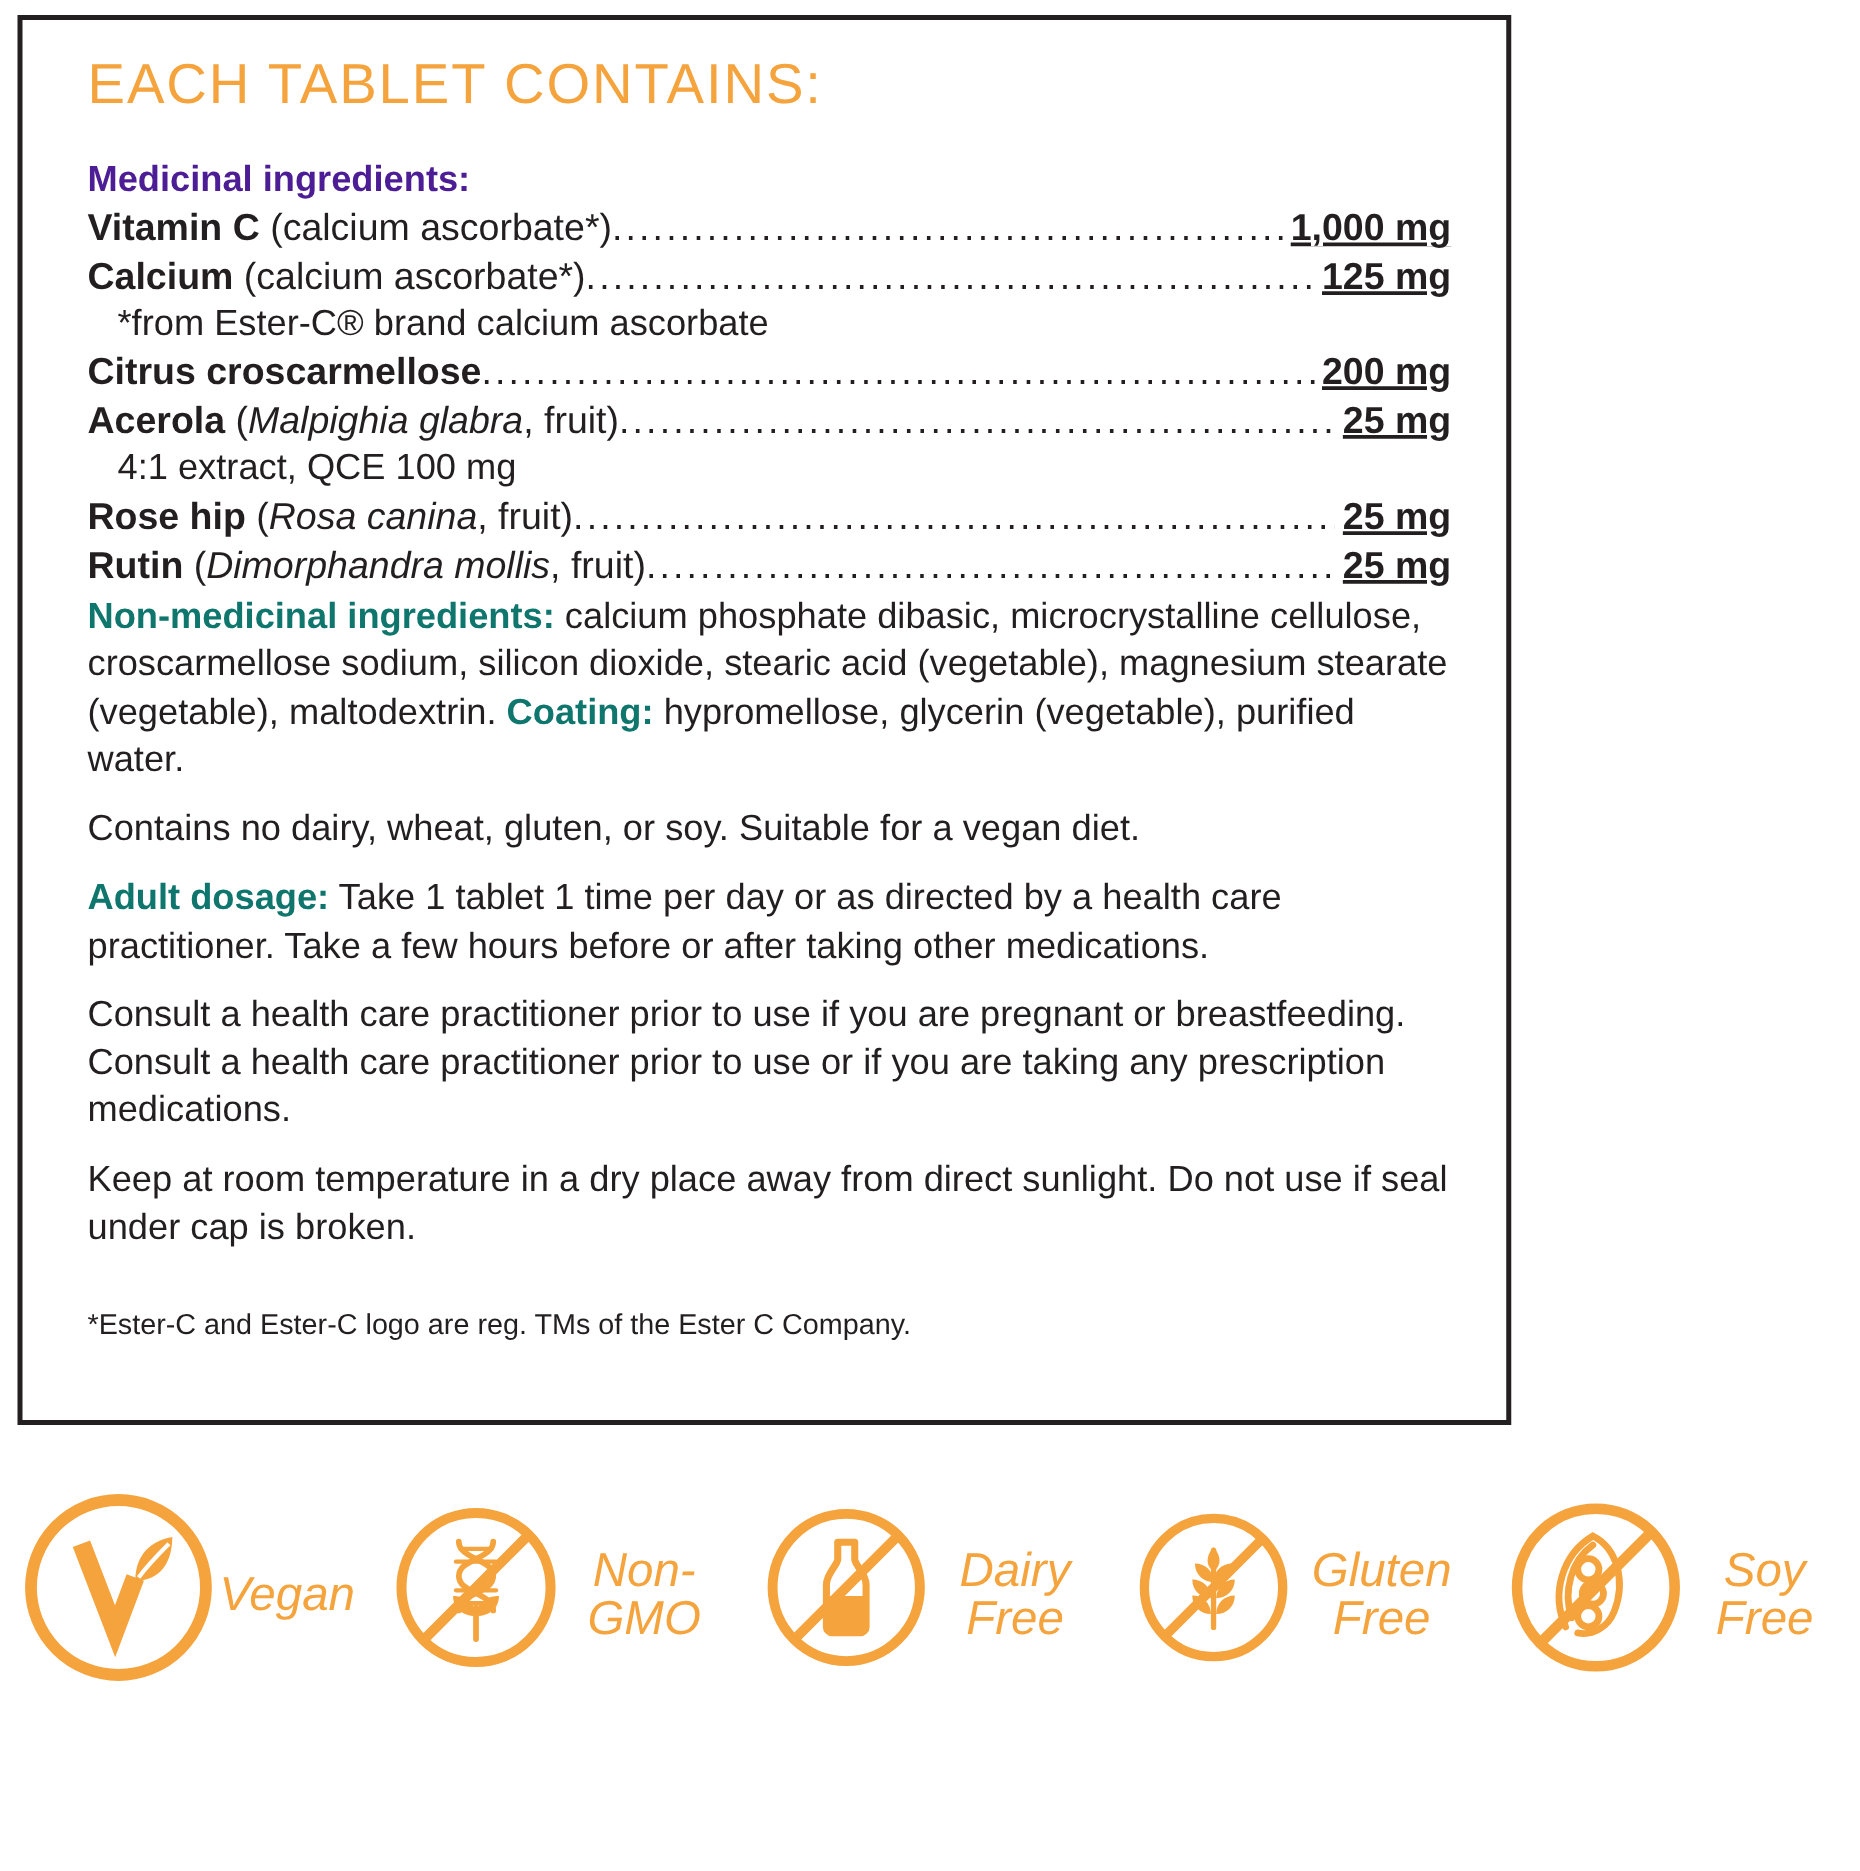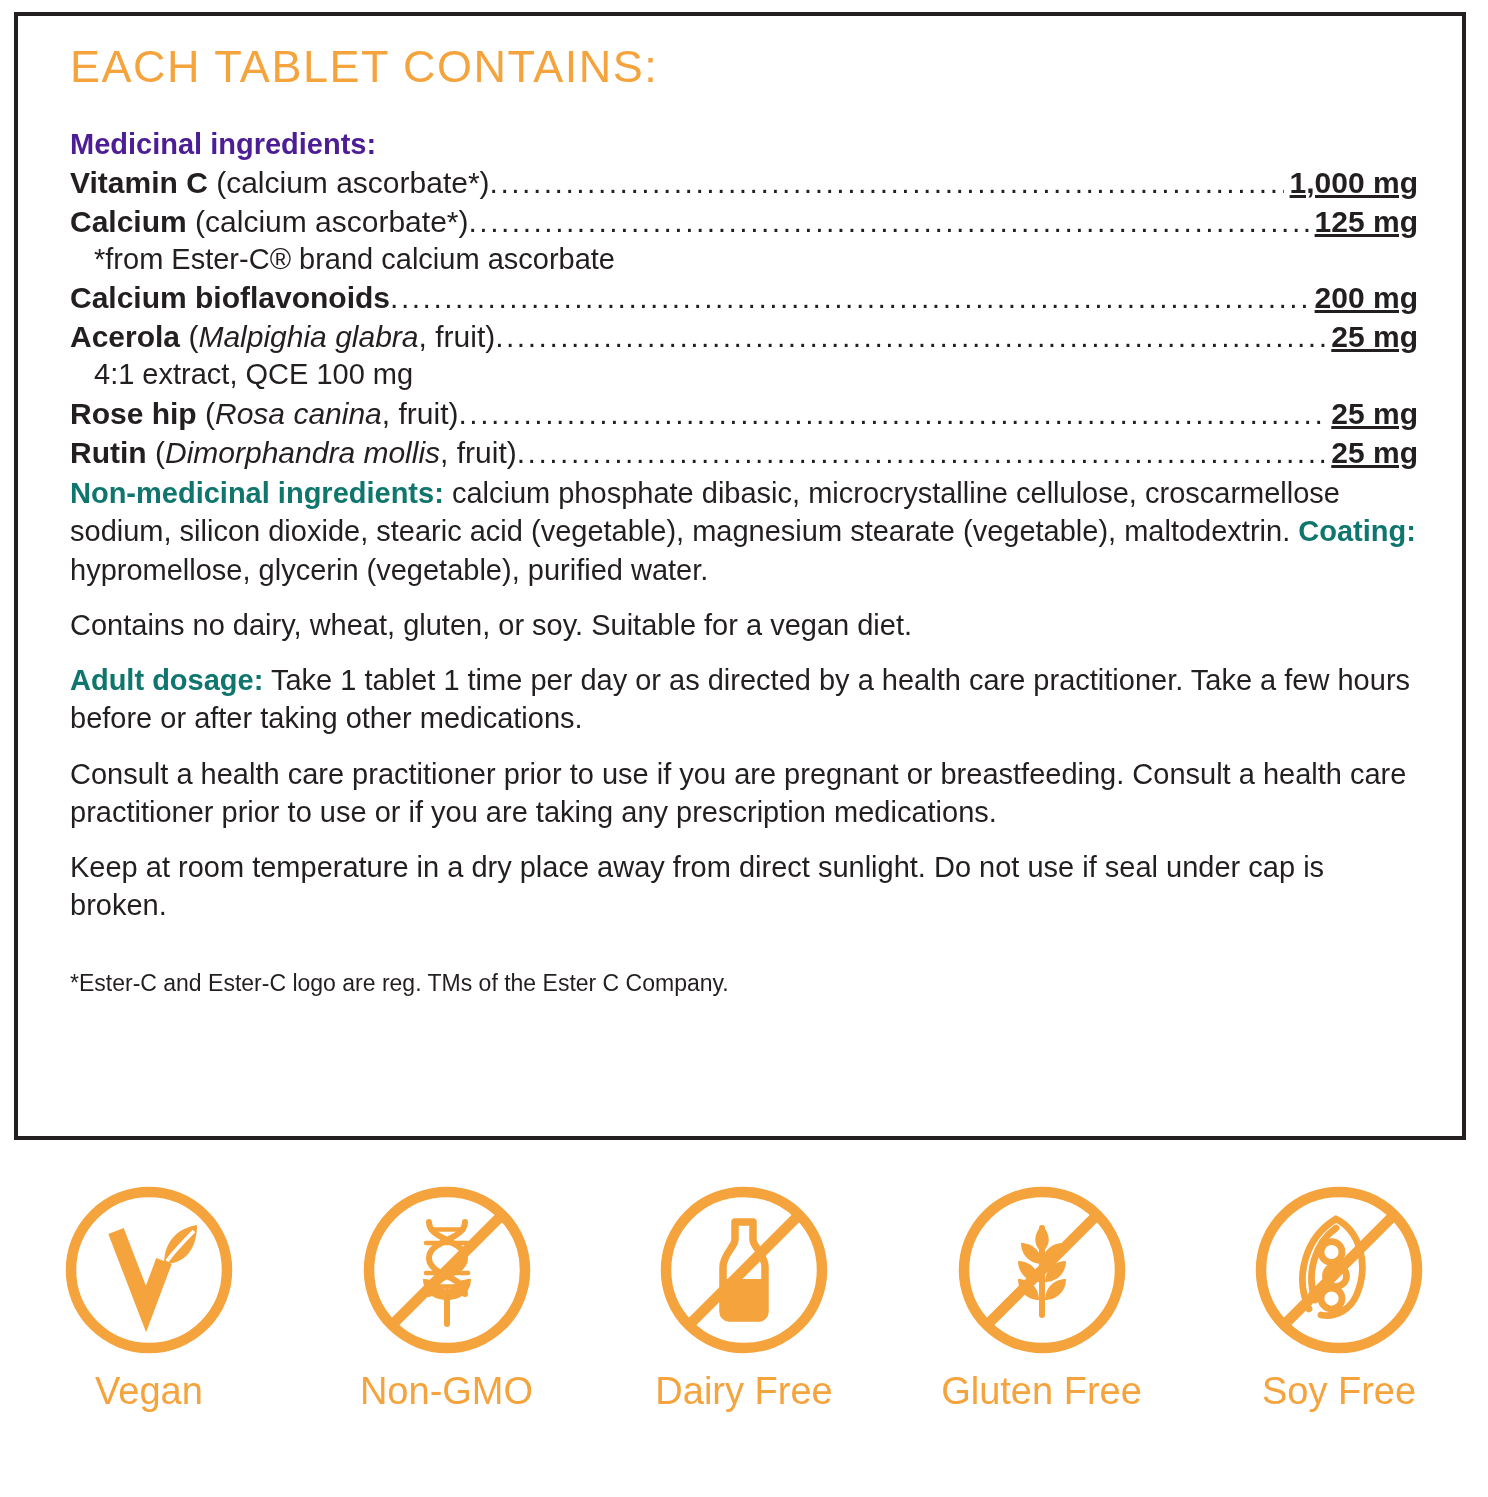--- a/index.html
+++ b/index.html
@@ -12,21 +12,21 @@
     height: 1497px;
     font-family: "Liberation Sans", sans-serif;
     color: #231f20;
     position: relative;
     overflow: hidden;
   }
   .panel {
     position: absolute;
     left: 14px;
     top: 12px;
-    width: 1452px;
+    width: 1195px;
     height: 1128px;
     border: 4px solid #231f20;
     box-sizing: border-box;
   }
   .panel-inner {
     padding: 26px 44px 0 52px;
   }
   .title {
     color: #f5a33c;
     font-size: 45px;
@@ -99,22 +99,23 @@
     top: 1180px;
     width: 1488px;
     display: flex;
     justify-content: space-between;
     padding: 0 14px;
     box-sizing: border-box;
   }
   .badge {
     width: 270px;
     display: flex;
-    flex-direction: column;
+    flex-direction: row;
     align-items: center;
+    font-style: italic;
   }
   .badge svg {
     display: block;
   }
   .badge-label {
     margin-top: 12px;
     font-size: 38px;
     color: #f5a33c;
     text-align: center;
     line-height: 1;
@@ -137,21 +138,21 @@
     </div>
 
     <div class="ing-row">
       <span class="ing-name"><span class="bold">Calcium</span><span> (calcium ascorbate*)</span></span>
       <span class="dots">........................................................................................................................</span>
       <span class="ing-amt">125 mg</span>
     </div>
     <div class="sub">*from Ester-C® brand calcium ascorbate</div>
 
     <div class="ing-row">
-      <span class="ing-name"><span class="bold">Calcium bioflavonoids</span></span>
+      <span class="ing-name"><span class="bold">Citrus croscarmellose</span></span>
       <span class="dots">........................................................................................................................</span>
       <span class="ing-amt">200 mg</span>
     </div>
 
     <div class="ing-row">
       <span class="ing-name"><span class="bold">Acerola</span><span> (<span class="ital">Malpighia glabra</span>, fruit)</span></span>
       <span class="dots">........................................................................................................................</span>
       <span class="ing-amt">25 mg</span>
     </div>
     <div class="sub">4:1 extract, QCE 100 mg</div>

